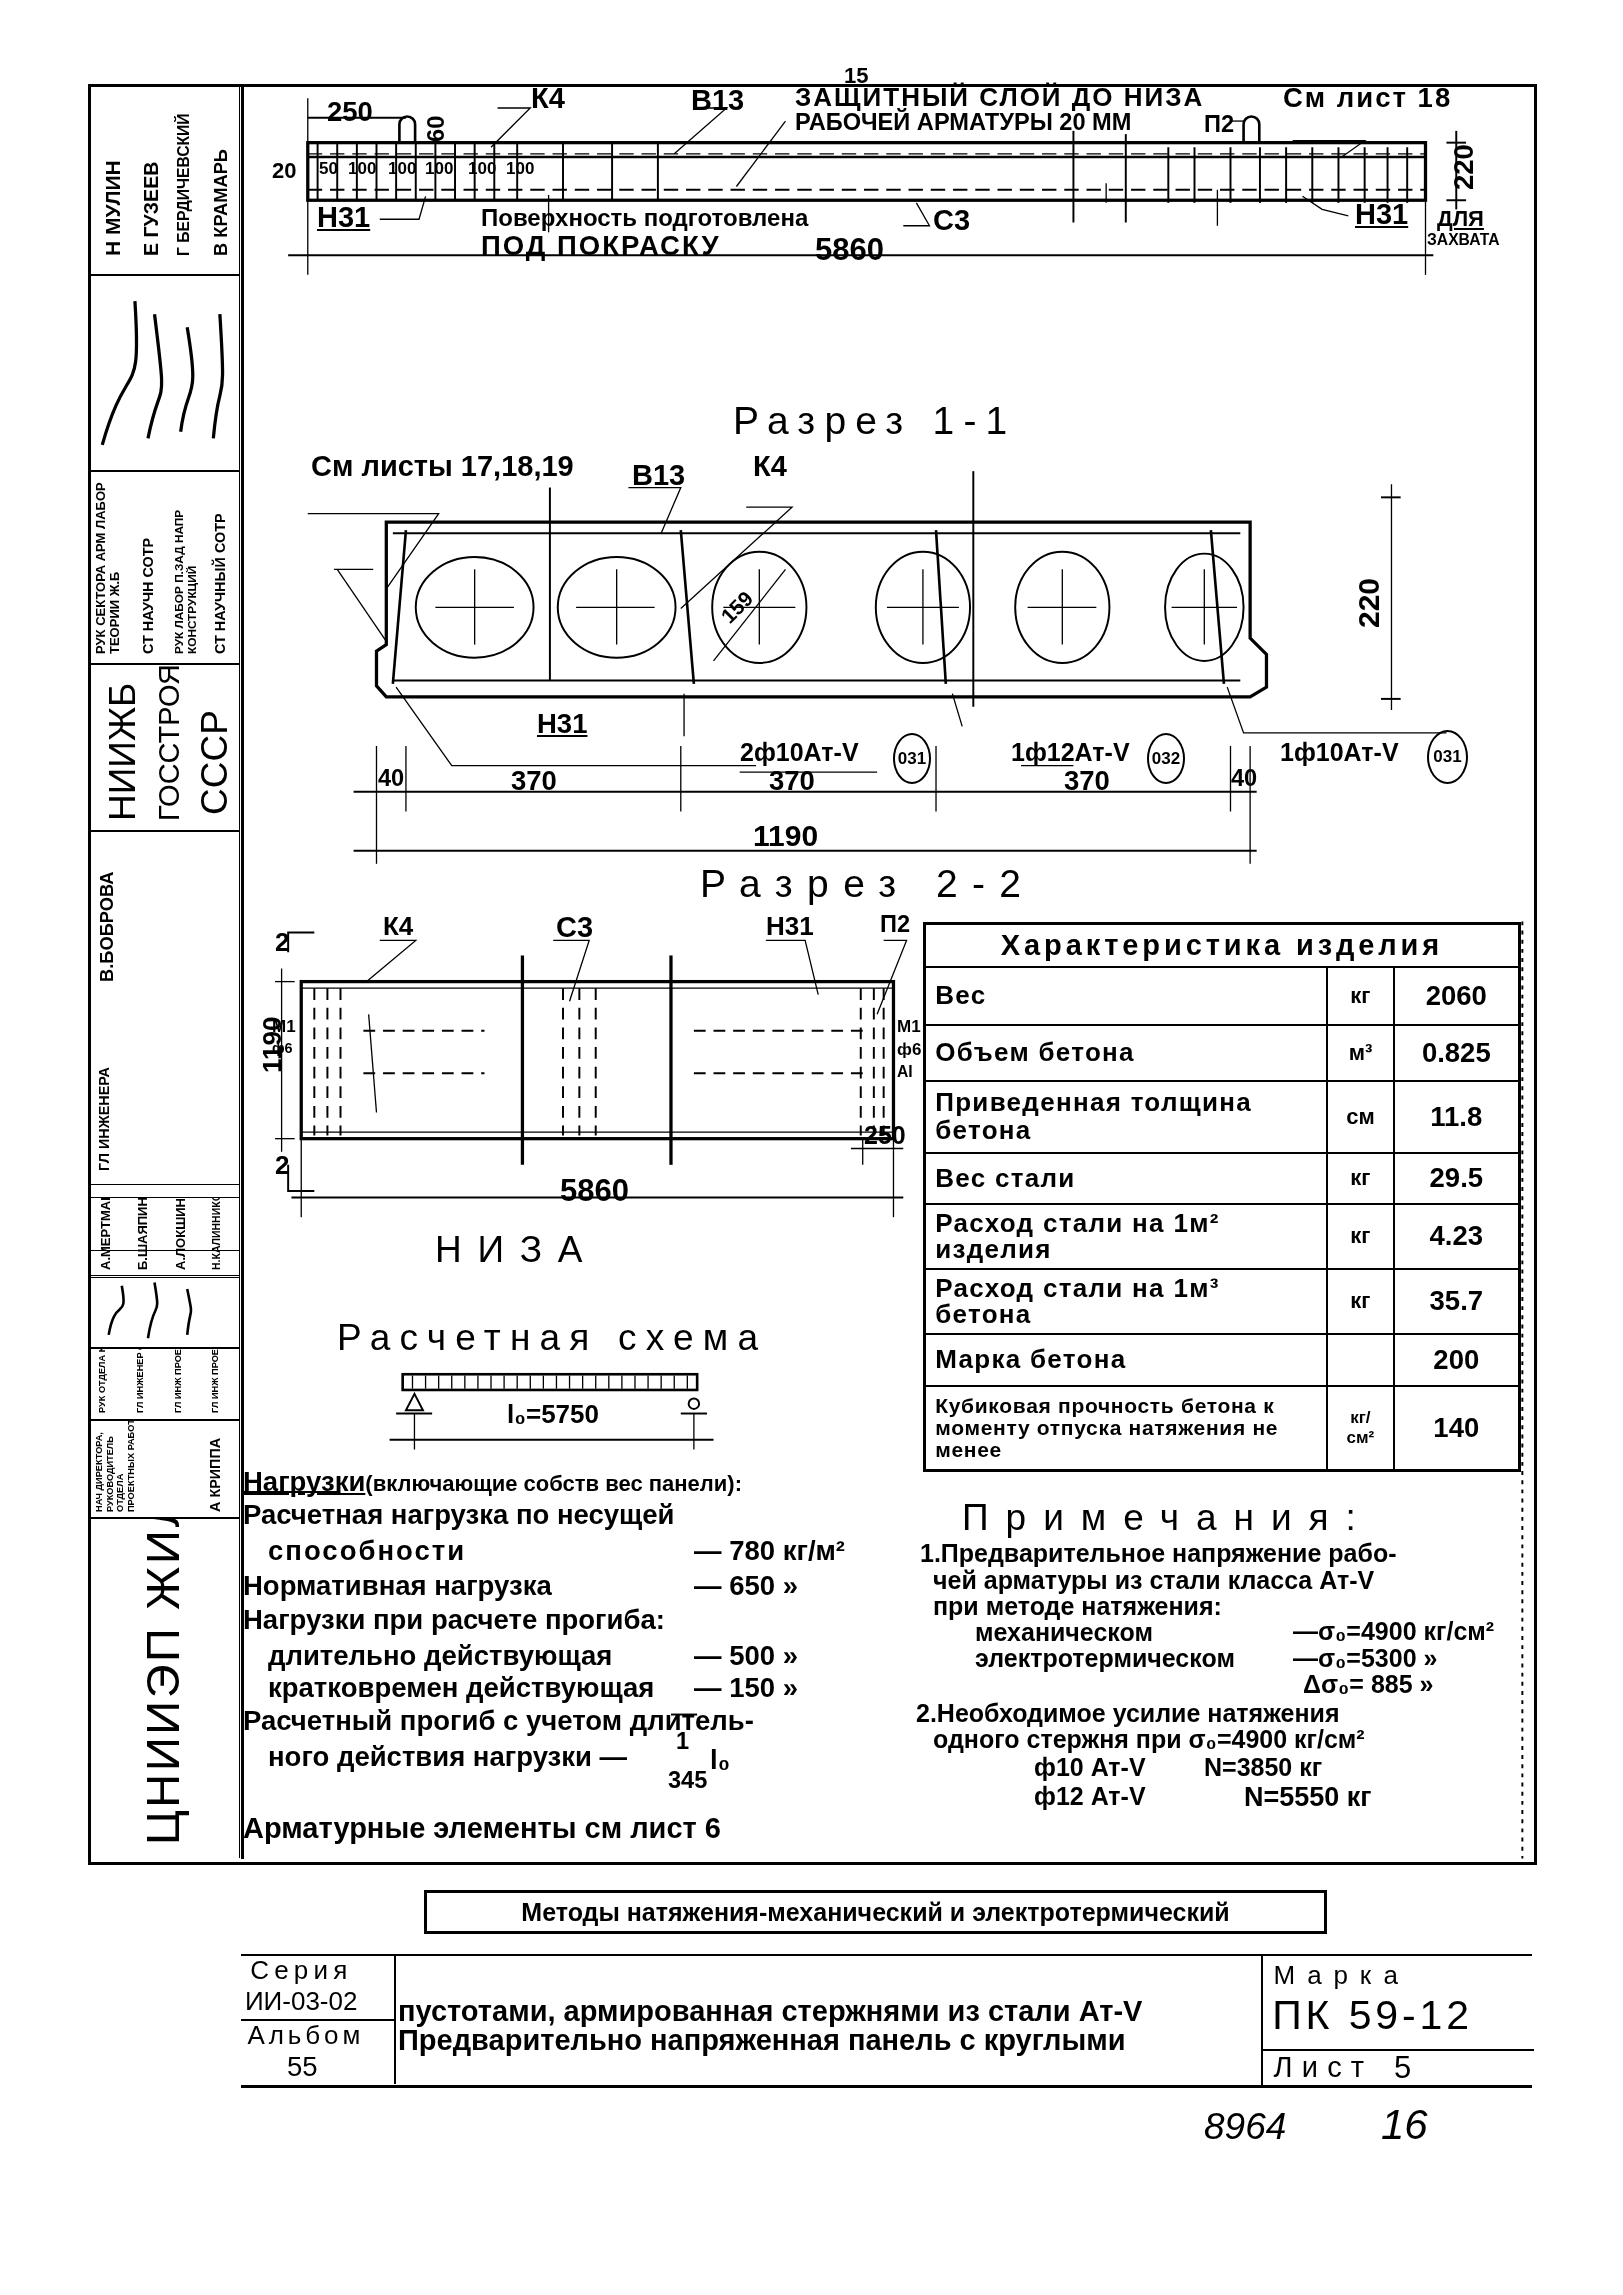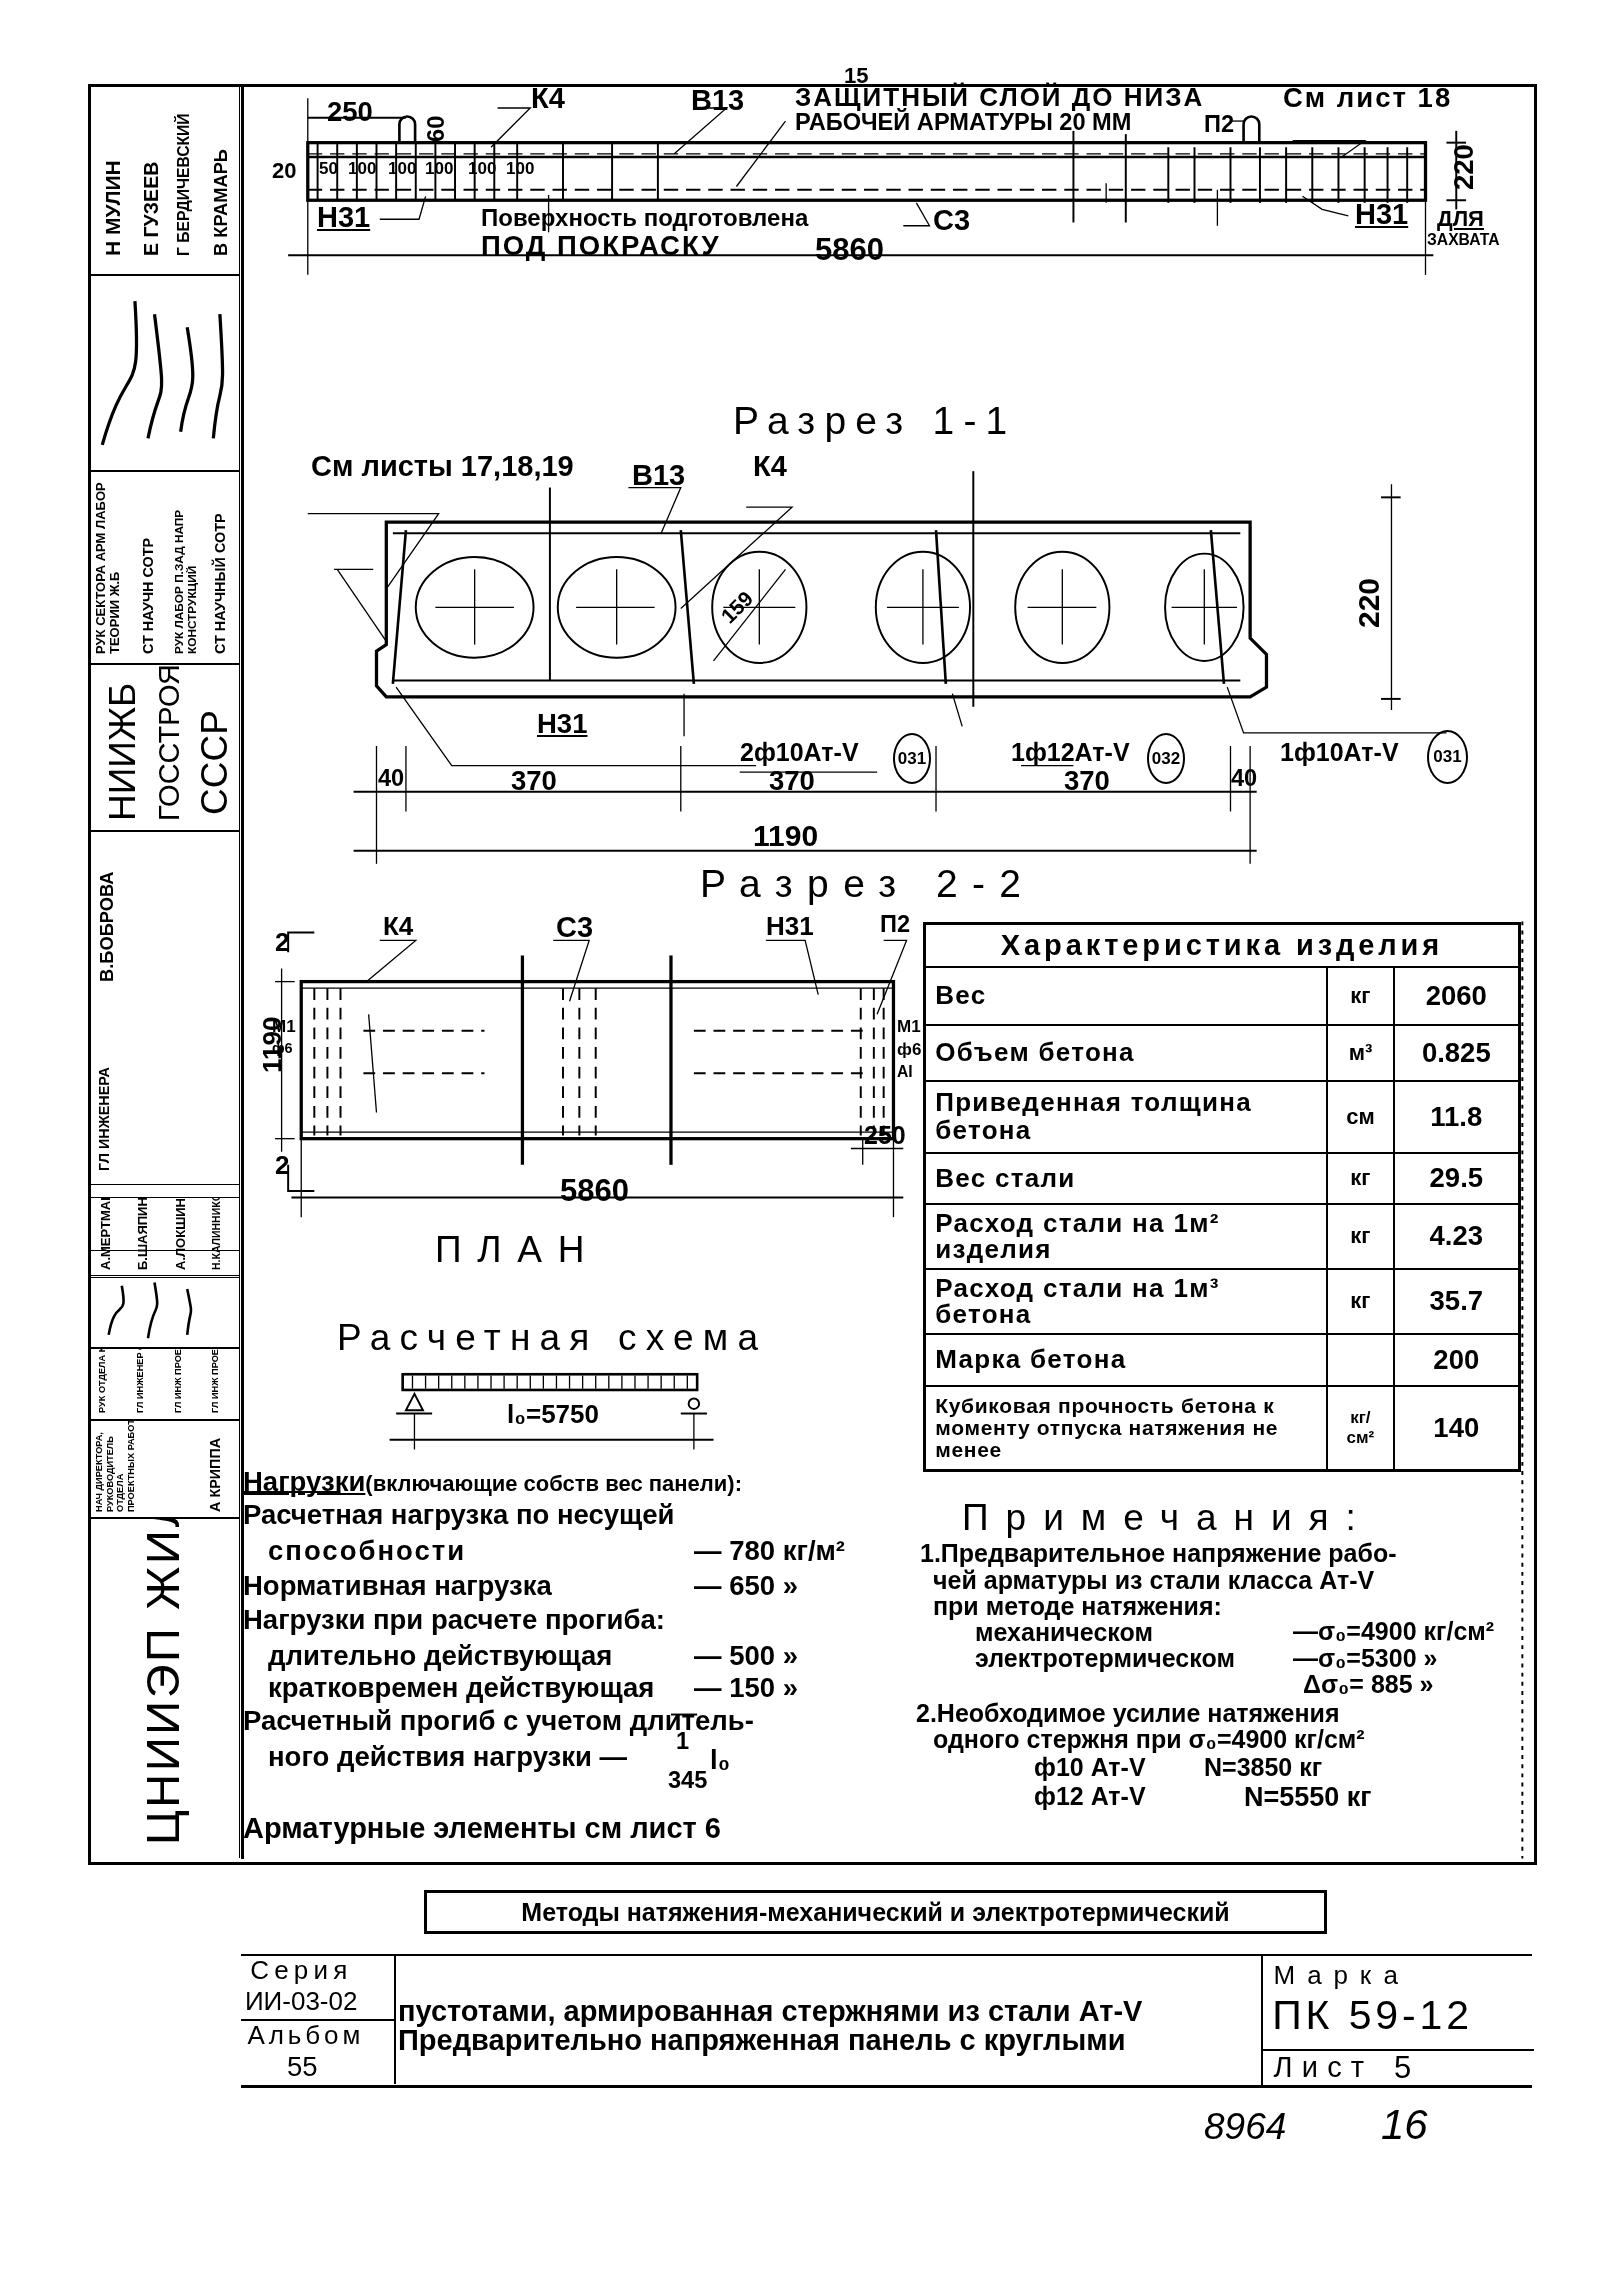--- a/index.html
+++ b/index.html
@@ -336,21 +336,21 @@
 <div class="t" style="left:766px;top:913px;font-size:26px;">Н31</div>
 <div class="t" style="left:880px;top:913px;font-size:23.6px;">П2</div>
 <div class="t" style="left:259px;top:1073px;font-size:26px;transform:rotate(-90deg);transform-origin:left top;">1190</div>
 <div class="t" style="left:272px;top:1018px;font-size:17px;">М1</div>
 <div class="t" style="left:272px;top:1041px;font-size:14.4px;">ф6</div>
 <div class="t" style="left:897px;top:1018px;font-size:17px;">М1</div>
 <div class="t" style="left:897px;top:1041px;font-size:17px;">ф6</div>
 <div class="t" style="left:897px;top:1064px;font-size:15.7px;">АI</div>
 <div class="t" style="left:560px;top:1175px;font-size:31px;">5860</div>
 <div class="t" style="left:864px;top:1123px;font-size:25px;">250</div>
-<div class="t" style="left:435px;top:1231px;font-size:37px;letter-spacing:15.7px;font-weight:normal;">ПЛАН</div>
+<div class="t" style="left:435px;top:1231px;font-size:37px;letter-spacing:15.7px;font-weight:normal;">НИЗА</div>
 
 <div class="t" style="left:337px;top:1319px;font-size:37px;letter-spacing:9.2px;font-weight:normal;">Расчетная схема</div>
 <div class="t" style="left:507px;top:1401px;font-size:26px;">l₀=5750</div>
 
 <div class="line" style="left:243px;top:1466px;font-size:27.5px;">
   <span style="text-decoration:underline;">Нагрузки</span><span style="font-size:22px;">(включающие собств вес панели):</span>
 </div>
 <div class="line" style="left:243px;top:1499px;">Расчетная нагрузка по несущей</div>
 <div class="line" style="left:268px;top:1535px;letter-spacing:2px;">способности</div>
 <div class="line" style="left:694px;top:1535px;">— 780 кг/м²</div>

